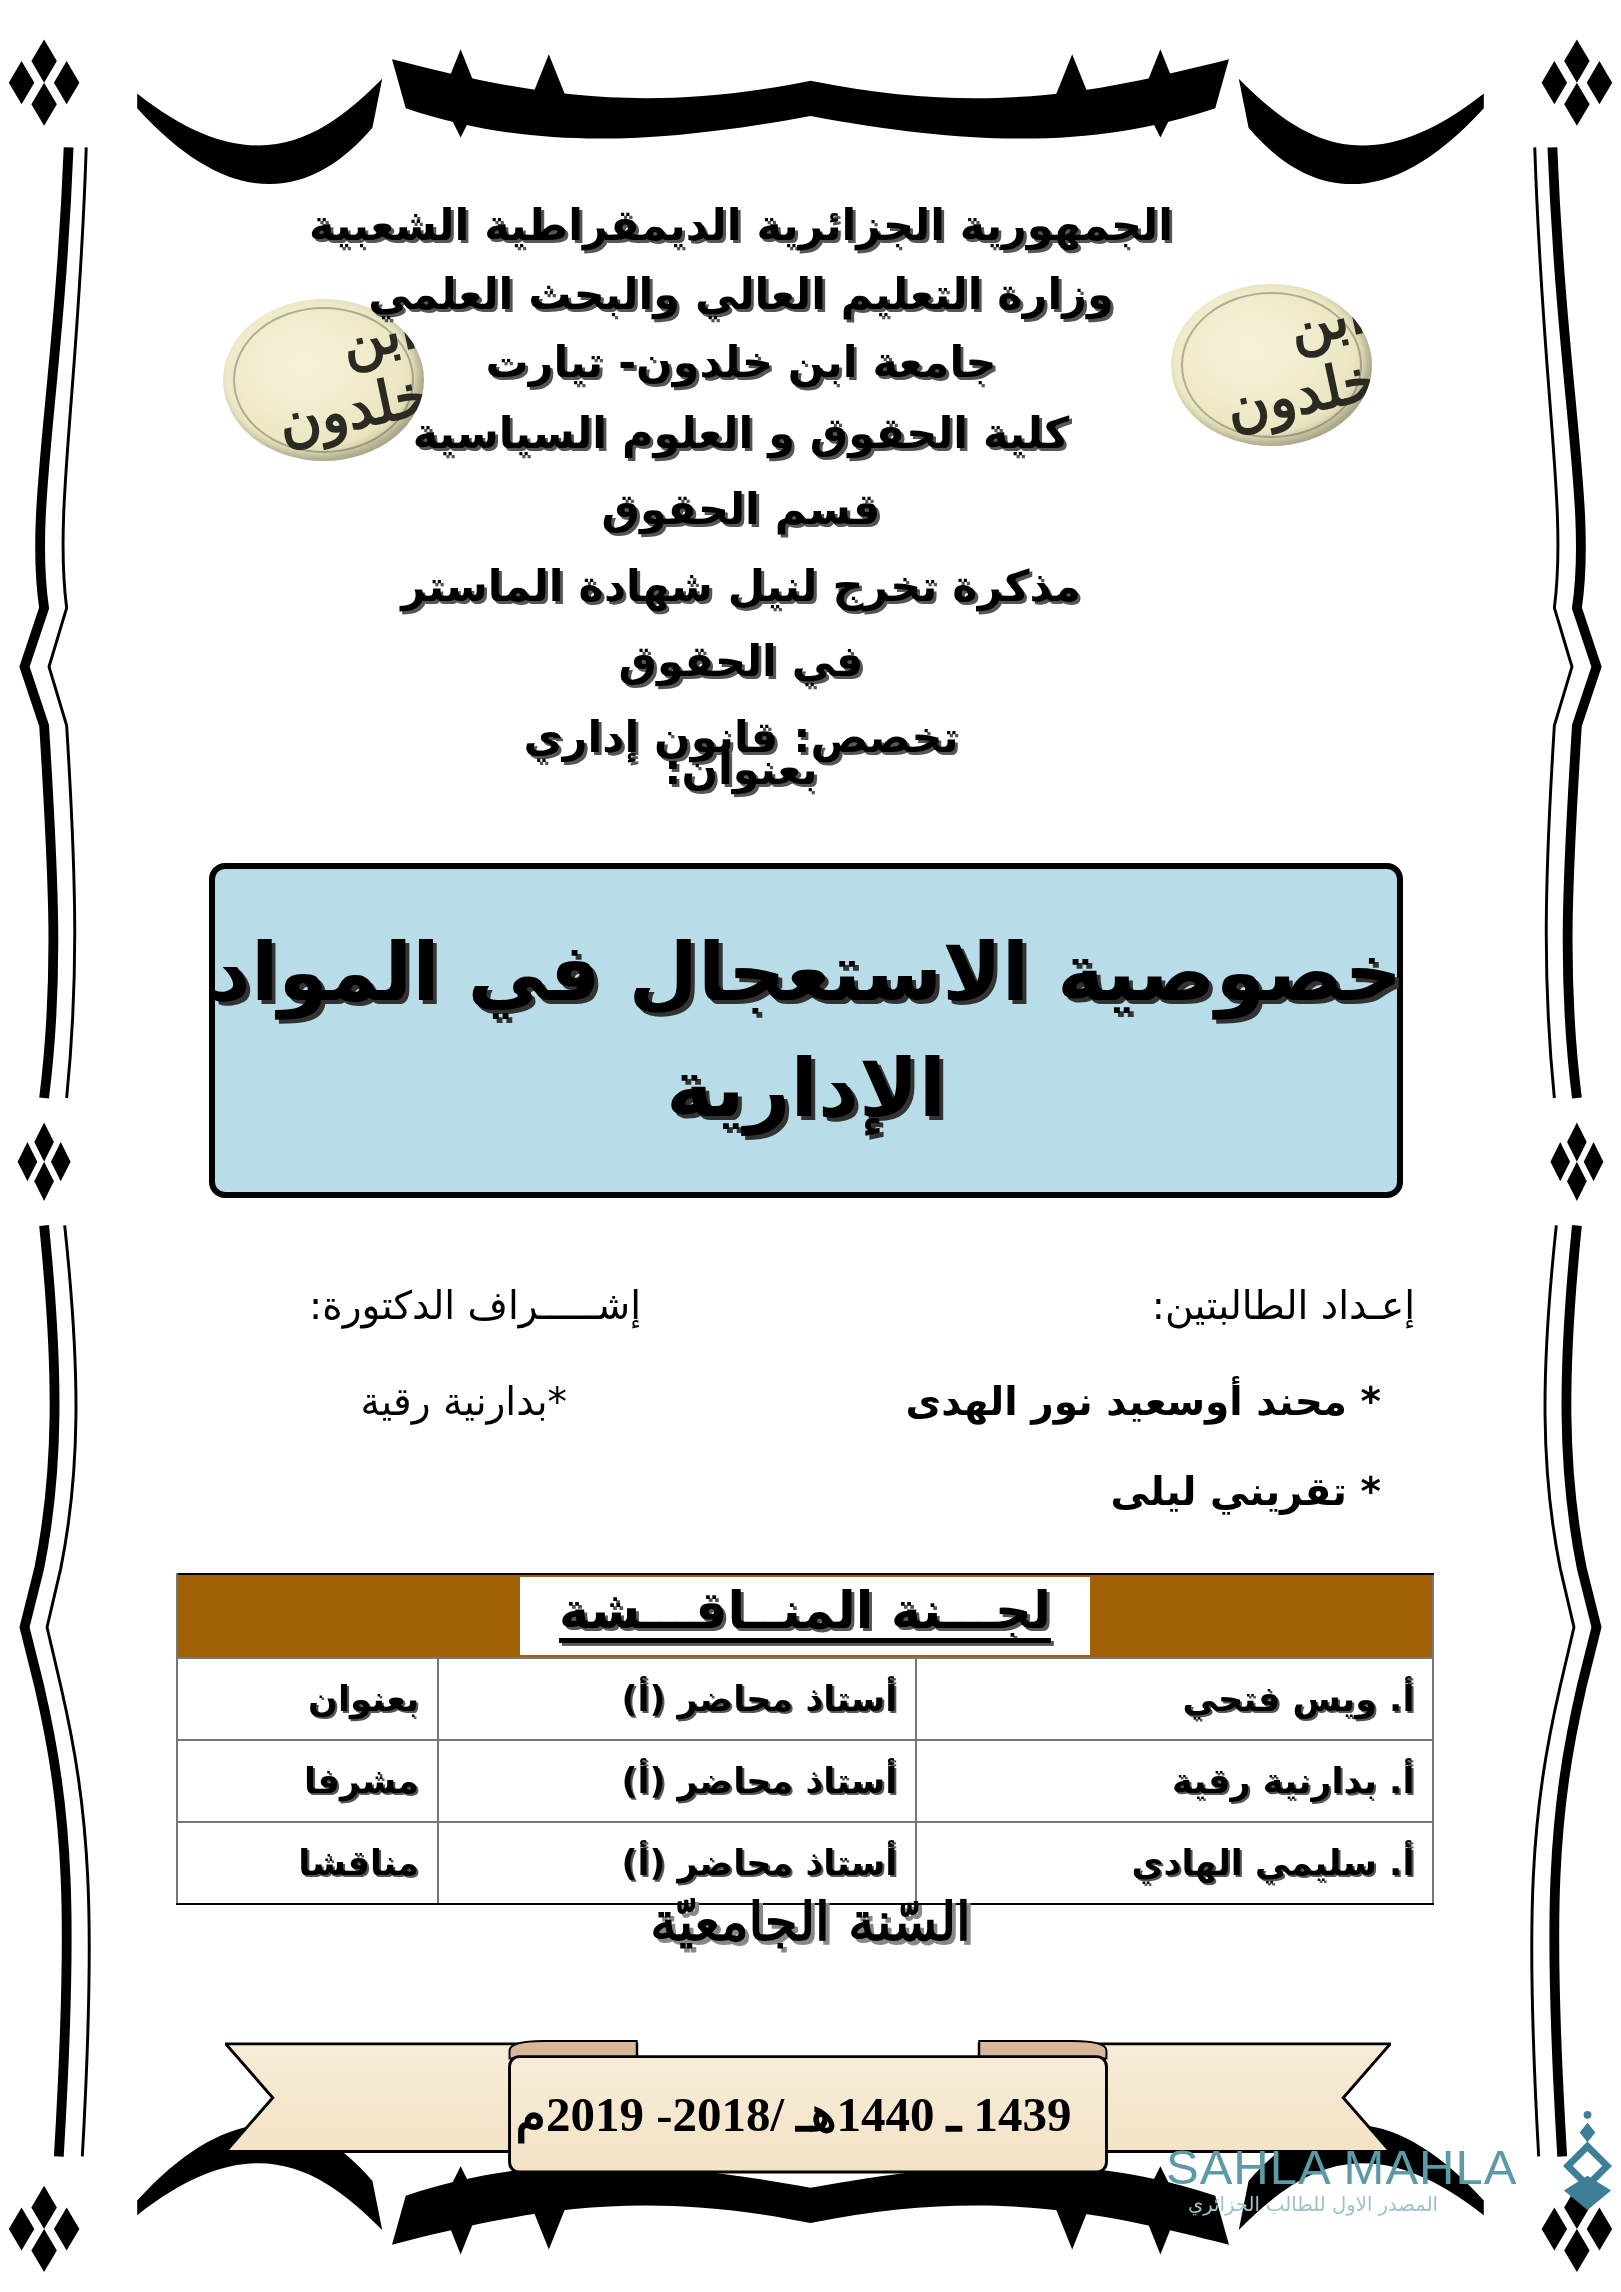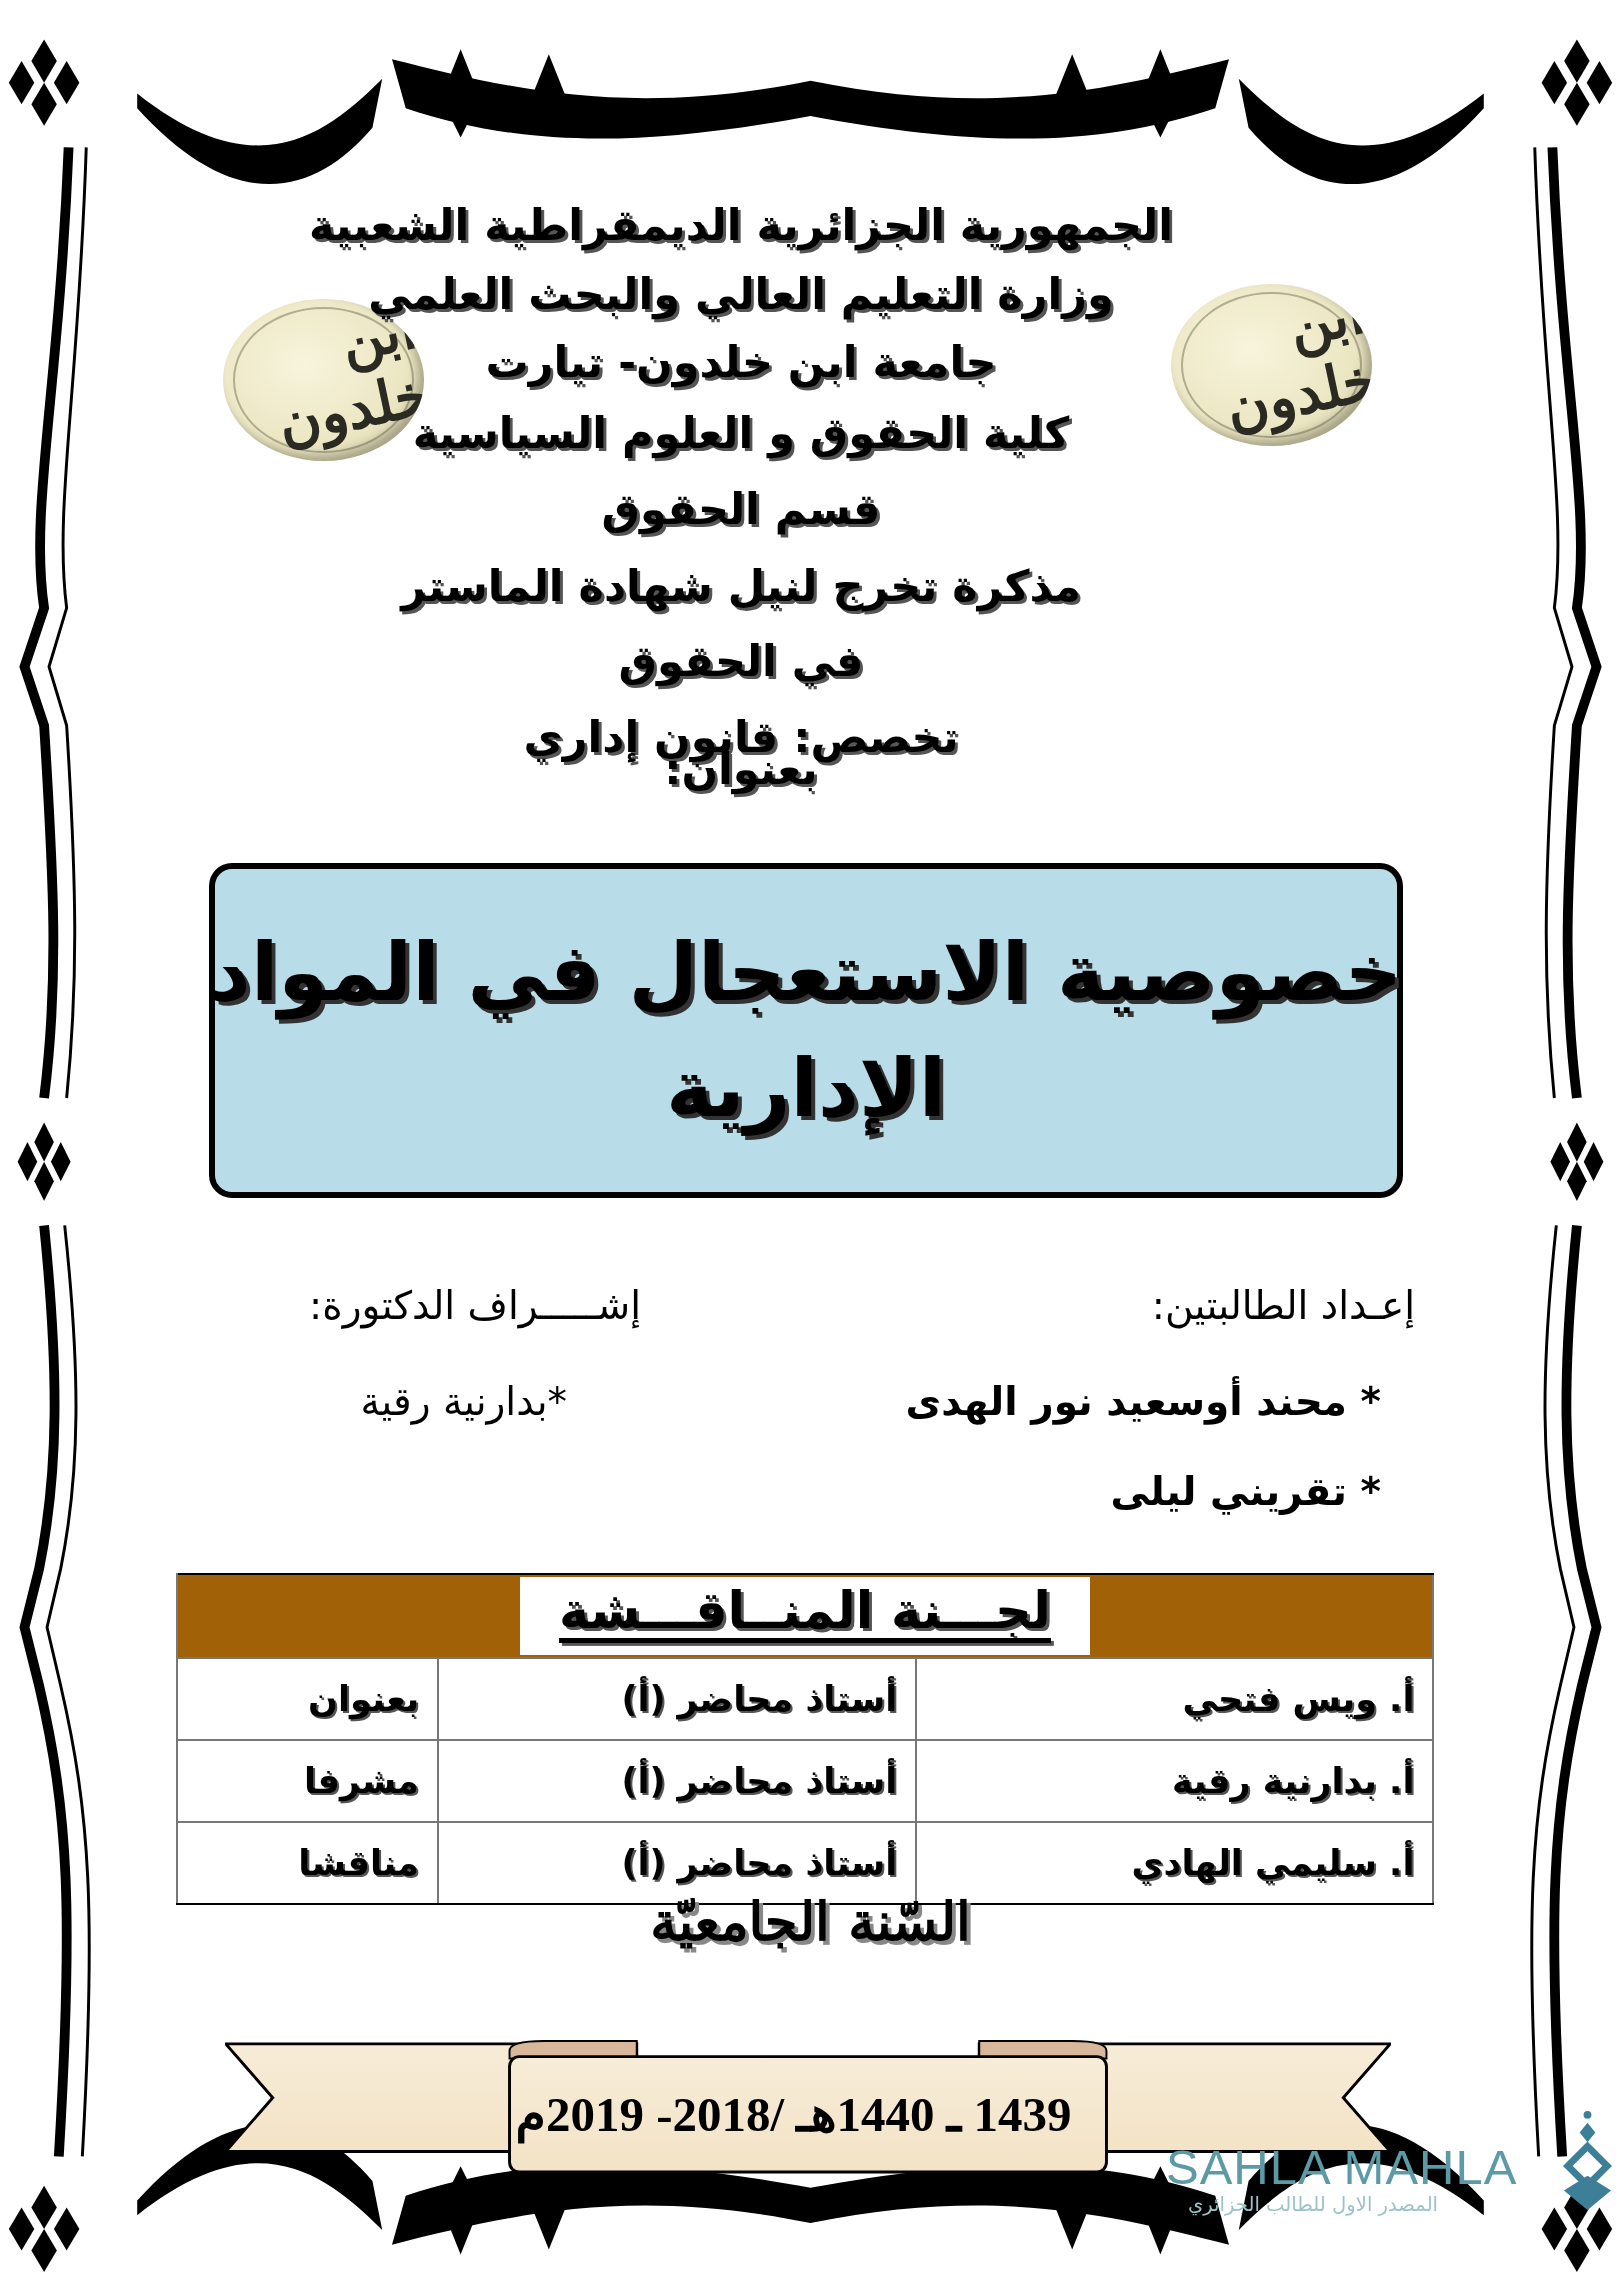--- a/index.html
+++ b/index.html
@@ -15,21 +15,21 @@
   .seal { position:absolute; width:201px; height:162px; border-radius:50%;
           background:radial-gradient(ellipse at 40% 40%, #f7f4dc 0%, #ebe6c2 60%, #c9c39a 100%);
           box-shadow: inset -5.9px -5.9px 9.8px rgba(0,0,0,0.25); overflow:hidden; }
   .seal-text { position:absolute; left:0; top:0; width:100%; height:100%;
                display:flex; align-items:center; justify-content:center;
                font-family:"DejaVu Serif", serif; font-size:57px; color:#2a2a22;
                font-weight:bold; transform:rotate(-12deg); direction:rtl; }
   .seal-ring { position:absolute; left:9.8px; top:7.8px; right:9.8px; bottom:7.8px;
                border:2px solid rgba(60,60,40,0.35); border-radius:50%; }
   .title-box { position:absolute; left:209px; top:863px; width:1194px; height:335px;
-               background:#b8dde8; border:6.9px solid #000; border-radius:23px;
+               background:#b8dde8; border:6.9px solid #000; border-radius:16px;
                box-sizing:border-box; display:flex; flex-direction:column;
                align-items:center; justify-content:center; direction:rtl; }
   .title-line { font-weight:bold; font-size:80px; line-height:116px;
                 text-shadow:3.9px 3.9px 0 #333; white-space:nowrap; }
   .prep { position:absolute; direction:rtl; font-size:39px; line-height:63px; white-space:nowrap; }
   .table { position:absolute; left:176px; top:1573px; width:1258px; border-collapse:collapse;
            direction:rtl; }
   .table td { border:2px solid #777; height:80px; font-weight:bold; font-size:35px;
               padding:0 17.6px; text-shadow:2px 2px 0 #555; white-space:nowrap; }
   .th-cell { background:#a16207; height:82px !important; text-align:center; padding:0 !important;

